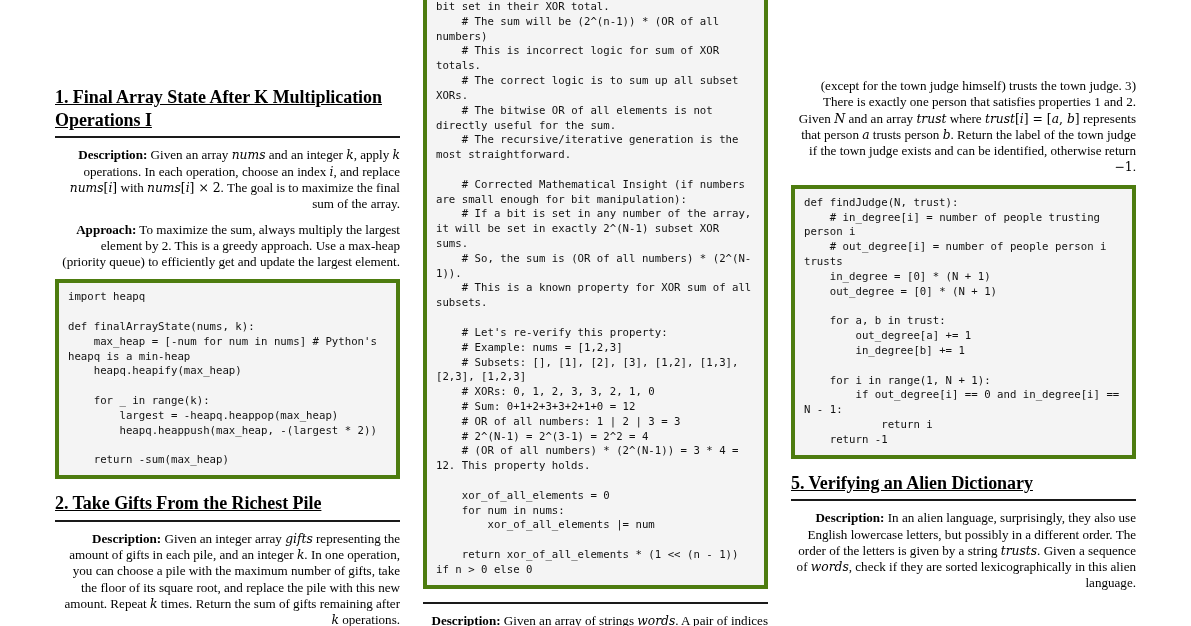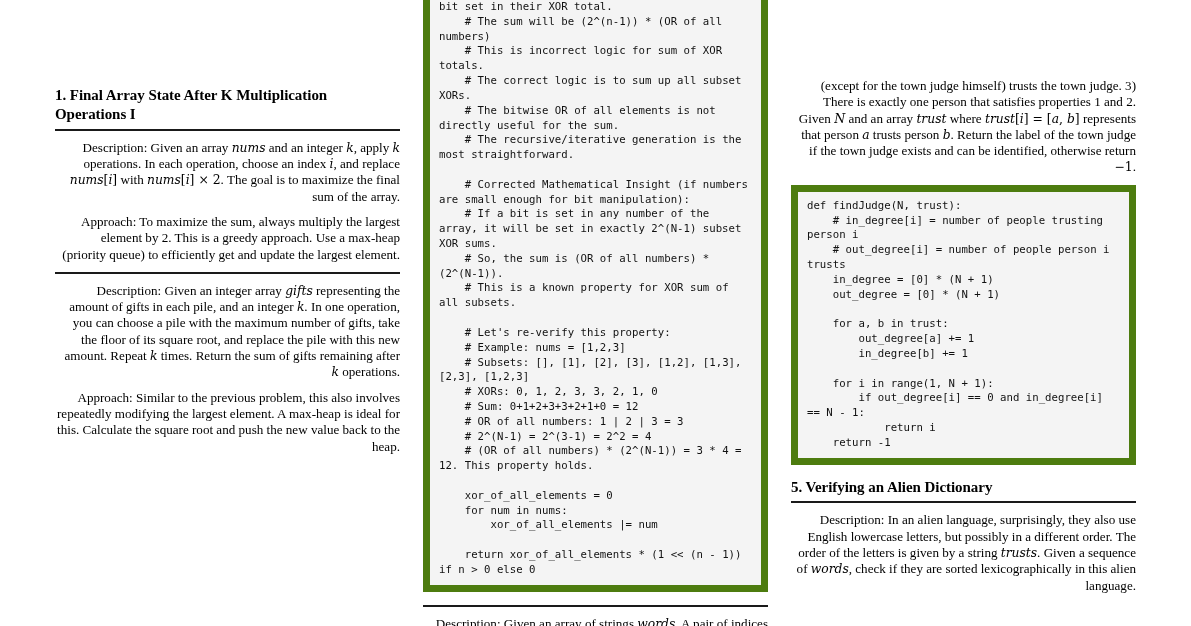--- a/index.html
+++ b/index.html
@@ -41,62 +41,63 @@
     position: absolute;
     left: 0;
     width: 345px;
   }
   .col1 .col-inner { top: 86px; }
   .col2 .col-inner { top: 0px; }
   .col3 .col-inner { top: 78px; }
 
   h2.section-title {
     font-family: "Liberation Serif", serif;
-    font-size: 15px;
+    font-size: 18px;
     font-weight: bold;
     line-height: 1.26;
     margin: 0 0 5px 0;
     padding: 0;
     letter-spacing: -0.05px;
+    text-decoration: underline;
   }
   .rule {
     border: 0;
     border-top: 2.1px solid #1a1a1a;
     margin: 0 0 9px 0;
     padding: 0;
     width: 100%;
   }
   p.para {
     font-size: 13.1px;
     line-height: 1.245;
     margin: 0 0 9px 0;
     padding: 0;
     text-align: right;
     hyphens: none;
   }
   p.para:last-child { margin-bottom: 0; }
-  .lbl { font-weight: normal; }
+  .lbl { font-weight: bold; }
   .mathit {
     font-family: "DejaVu Serif", serif;
     font-style: italic;
     font-size: 12.3px;
   }
   .mathup {
     font-family: "DejaVu Serif", serif;
     font-style: italic;
     font-size: 12.6px;
   }
   .mathop {
     font-family: "DejaVu Serif", serif;
     font-style: normal;
     font-size: 12.4px;
   }
   pre.code {
     background: #f4f4f4;
-    border: 7px solid #4d7c0f;
+    border: 4px solid #4d7c0f;
     margin: 2px 0 13px 0;
     padding: 7px 8px 7px 9px;
     font-family: "DejaVu Sans Mono", monospace;
     font-size: 10.7px;
     line-height: 1.385;
     white-space: pre-wrap;
     word-break: break-word;
     overflow-wrap: anywhere;
     color: #111111;
     box-sizing: border-box;
@@ -111,20 +112,32 @@
 <body>
 
 <div class="page">
   <div class="columns">
     <div class="col col1">
       <div class="col-inner">
           <h2 class="section-title">1. Final Array State After K Multiplication Operations I</h2>
           <div class="rule"></div>
           <p class="para"><span class="lbl">Description:</span> Given an array <span class="mathit">nums</span> and an integer <span class="mathit">k</span>, apply <span class="mathit">k</span> operations. In each operation, choose an index <span class="mathit">i</span>, and replace <span class="mathit">nums</span><span class="mathop">[</span><span class="mathit">i</span><span class="mathop">]</span> with <span class="mathit">nums</span><span class="mathop">[</span><span class="mathit">i</span><span class="mathop">]</span><span class="mathop"> × 2</span>. The goal is to maximize the final sum of the array.</p>
           <p class="para"><span class="lbl">Approach:</span> To maximize the sum, always multiply the largest element by 2. This is a greedy approach. Use a max-heap (priority queue) to efficiently get and update the largest element.</p>
+          <pre class="code">import heapq
+
+def finalArrayState(nums, k):
+    max_heap = [-num for num in nums] # Python's heapq is a min-heap
+    heapq.heapify(max_heap)
+
+    for _ in range(k):
+        largest = -heapq.heappop(max_heap)
+        heapq.heappush(max_heap, -(largest * 2))
+
+    return -sum(max_heap)</pre>
+          <h2 class="section-title">2. Take Gifts From the Richest Pile</h2>
           <div class="rule"></div>
           <p class="para"><span class="lbl">Description:</span> Given an integer array <span class="mathit">gifts</span> representing the amount of gifts in each pile, and an integer <span class="mathit">k</span>. In one operation, you can choose a pile with the maximum number of gifts, take the floor of its square root, and replace the pile with this new amount. Repeat <span class="mathit">k</span> times. Return the sum of gifts remaining after <span class="mathit">k</span> operations.</p>
           <p class="para"><span class="lbl">Approach:</span> Similar to the previous problem, this also involves repeatedly modifying the largest element. A max-heap is ideal for this. Calculate the square root and push the new value back to the heap.</p>
         </div>
     </div>
     <div class="col col2">
       <div class="col-inner">
           <pre class="code clip-top">bit set in their XOR total.
     # The sum will be (2^(n-1)) * (OR of all numbers)
     # This is incorrect logic for sum of XOR totals.

